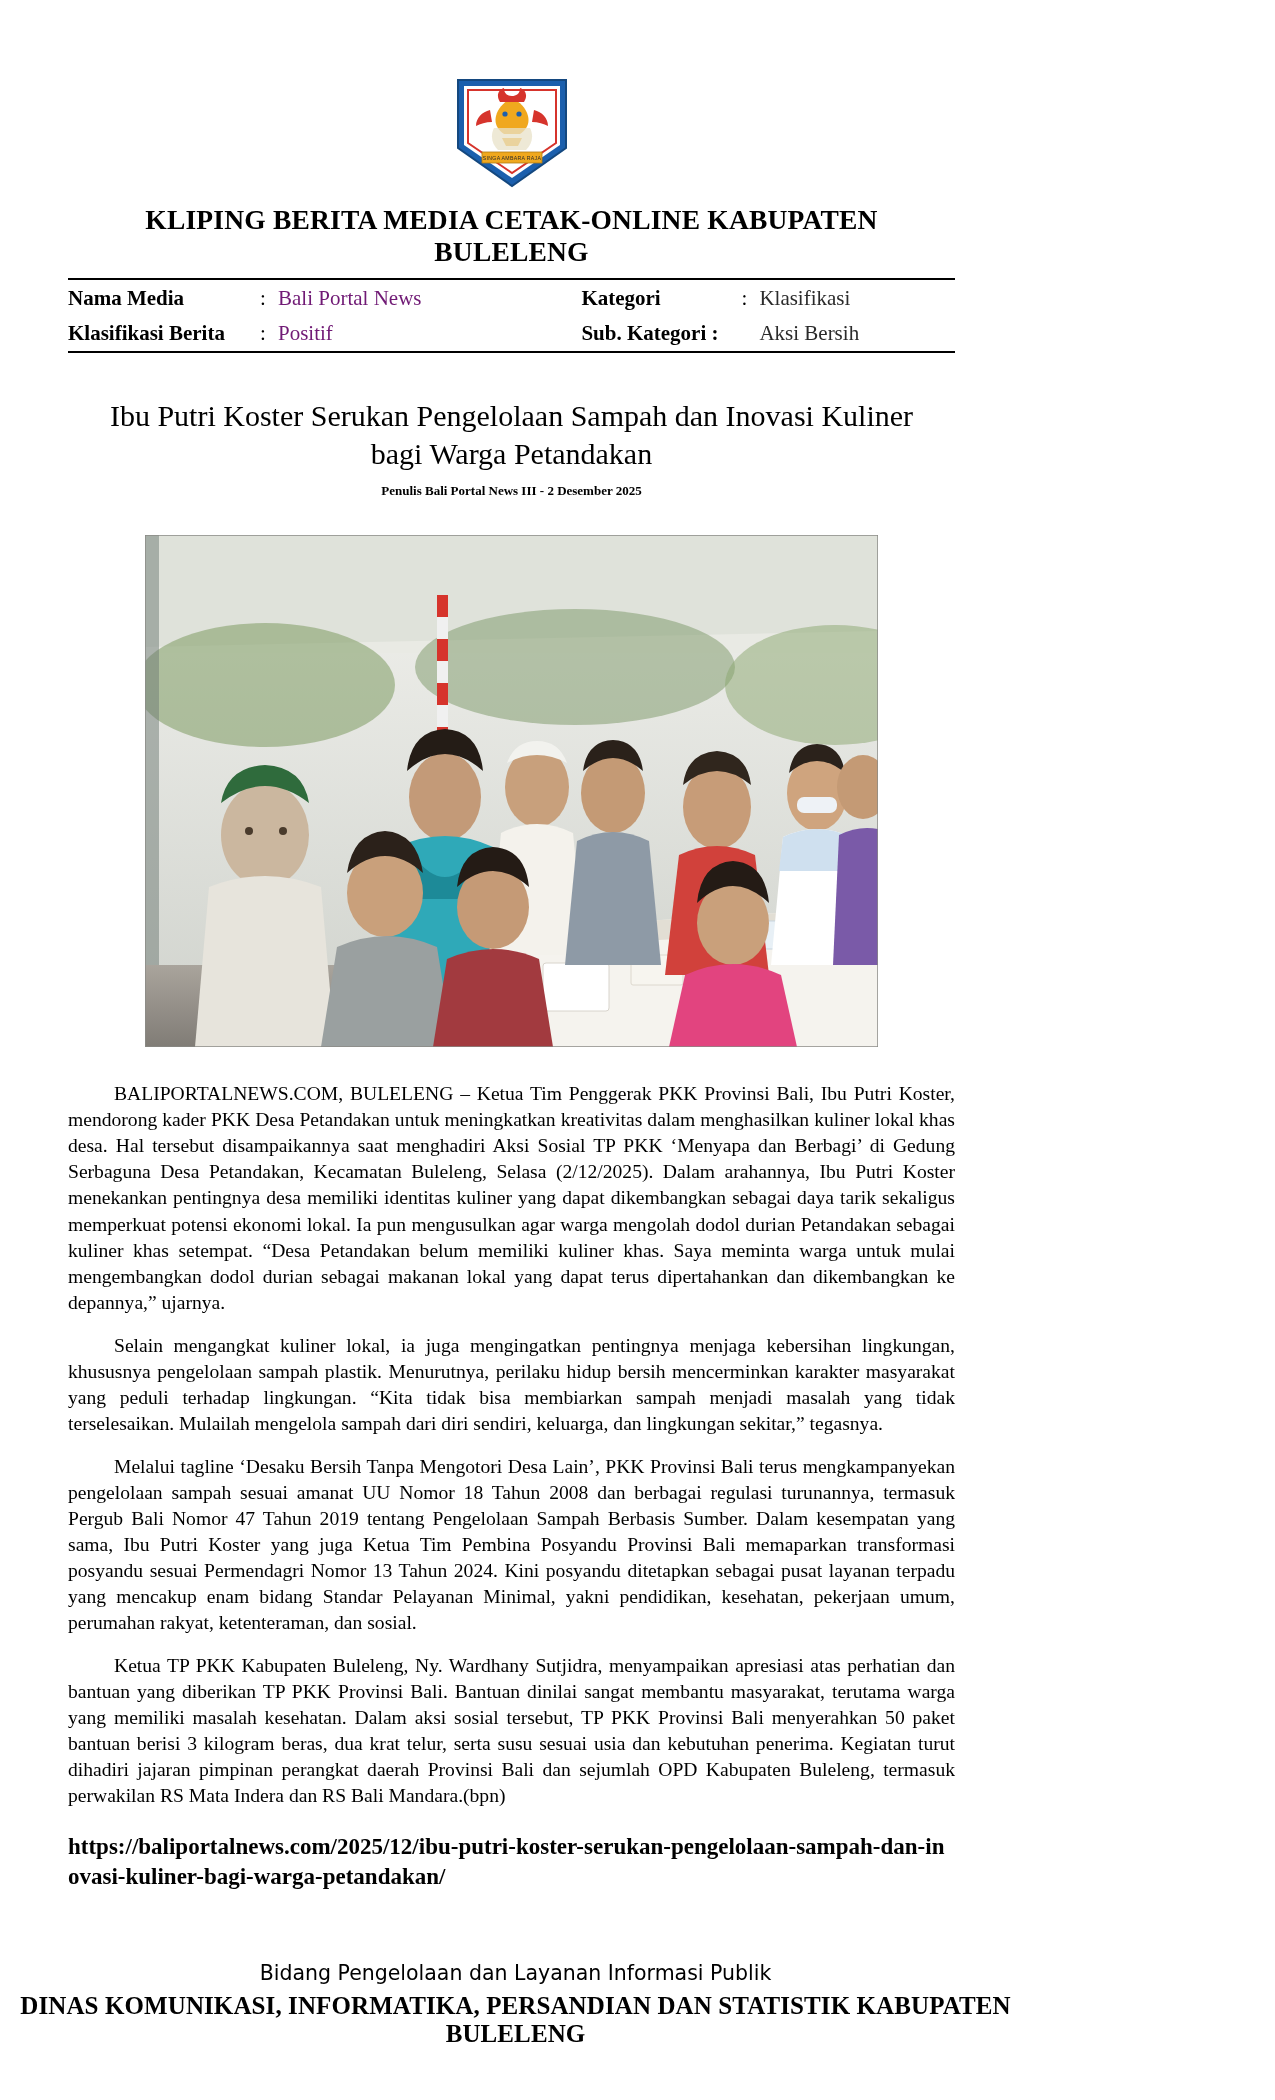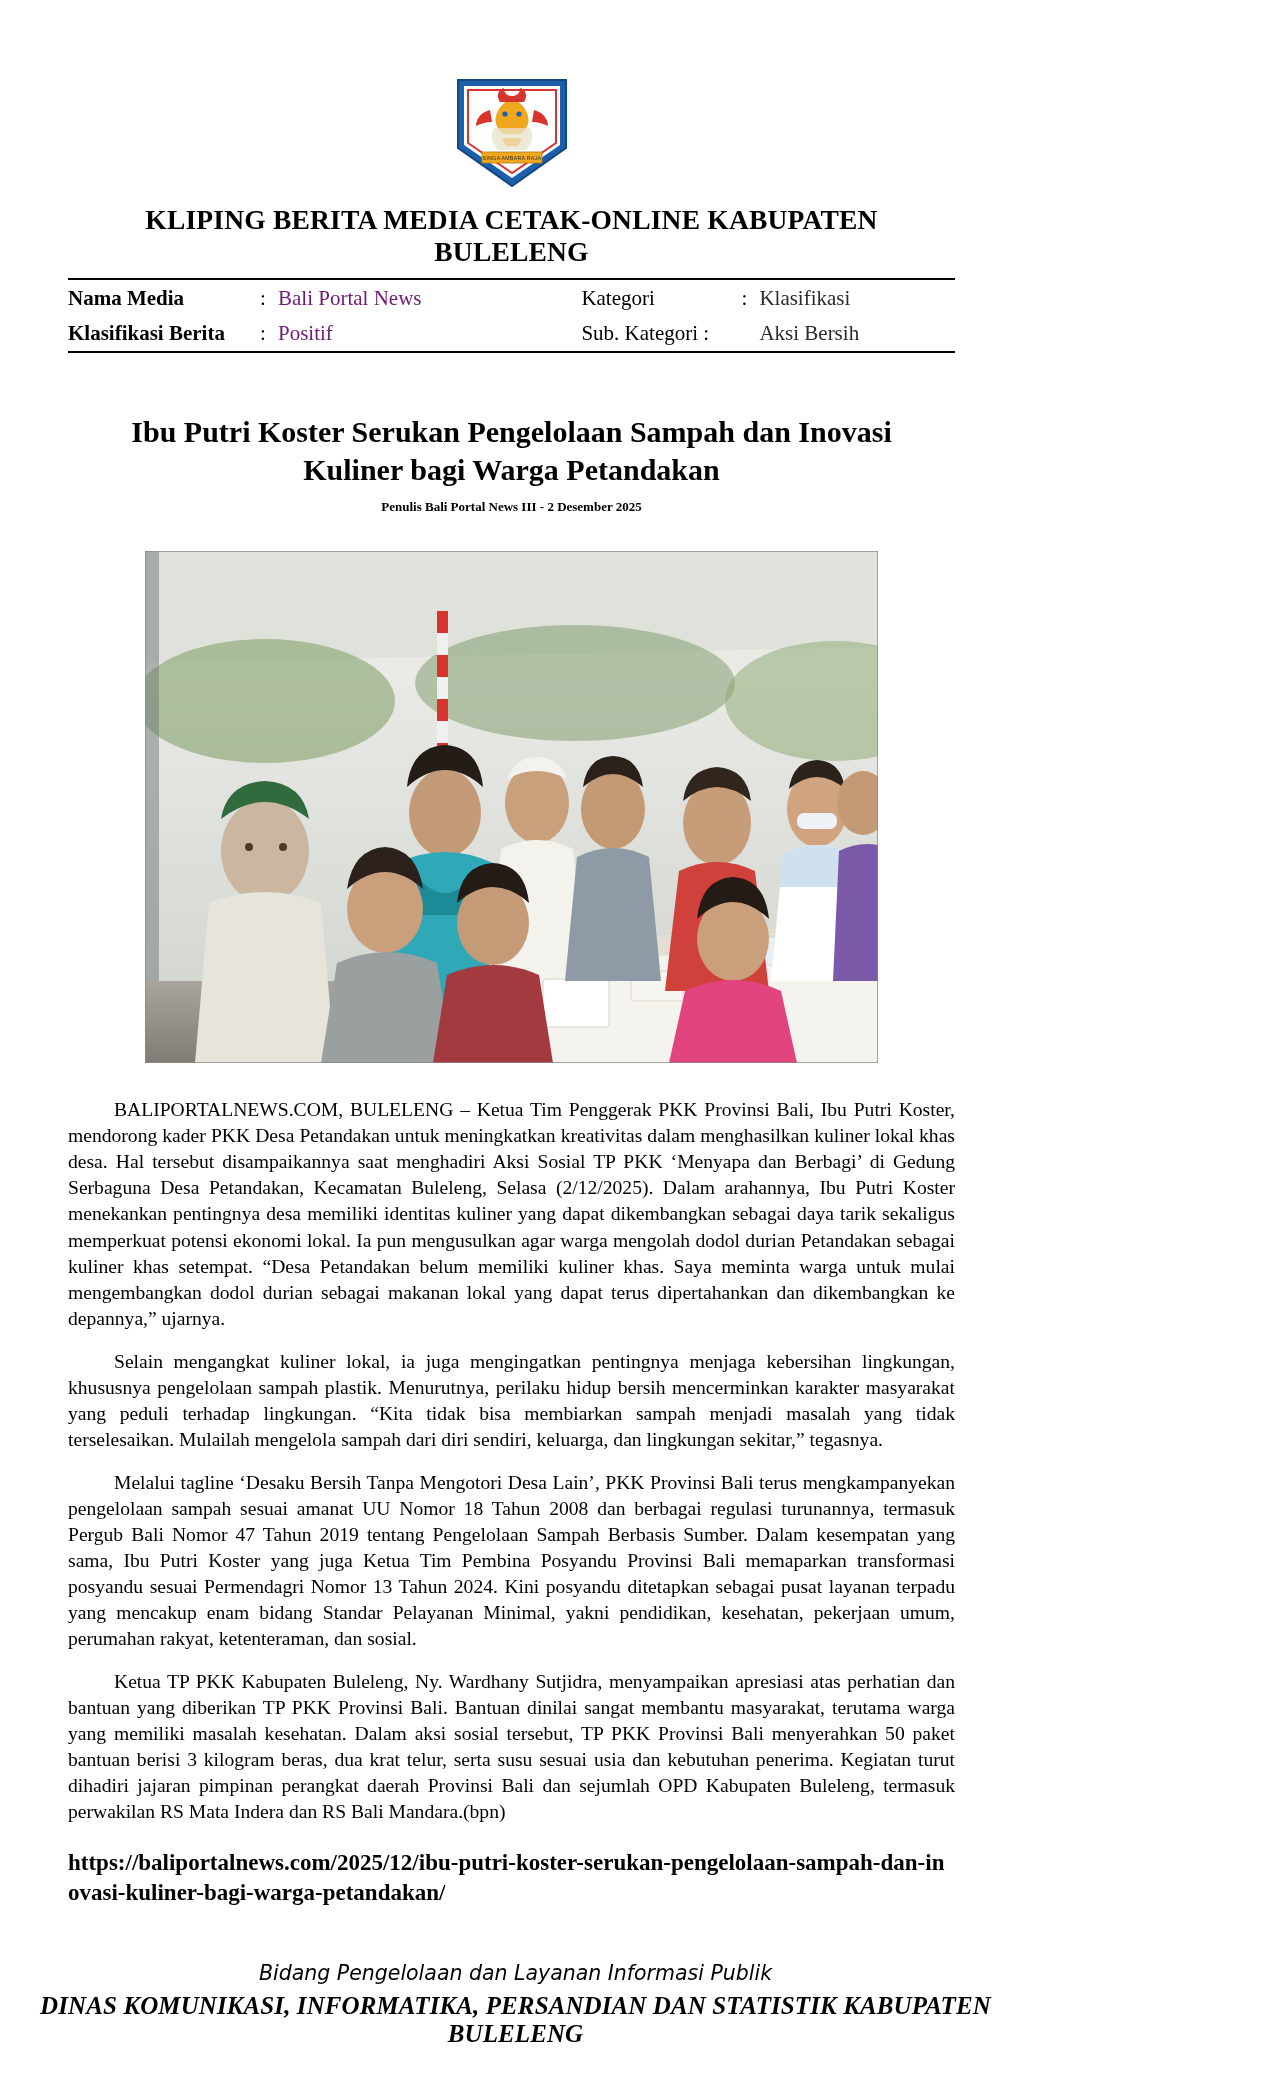--- a/index.html
+++ b/index.html
@@ -67,34 +67,34 @@
     font-family: "Liberation Serif", serif;
     width: 192px;
     white-space: nowrap;
   }
   .meta .colon { width: 18px; }
   .meta .val {
     font-family: "Liberation Serif", serif;
     color: #701a75;
   }
   .meta .lbl2 {
-    font-weight: normal;
+    font-weight: bold;
     width: 160px;
     white-space: nowrap;
     padding-left: 22px;
   }
   .meta .val2 { color: #2b2b2b; }
 
   
   .headline {
     text-align: center;
-    font-weight: bold;
+    font-weight: normal;
     font-size: 30px;
     line-height: 1.28;
-    margin: 60px 18px 0 18px;
+    margin: 44px 18px 0 18px;
   }
   .byline {
     text-align: center;
     font-weight: bold;
     font-size: 13px;
     margin-top: 10px;
   }
 
   
   .photo-wrap {
@@ -129,21 +129,20 @@
     word-break: break-all;
   }
 
   
   .footer {
     position: absolute;
     left: 8px;
     right: 0;
     bottom: 52px;
     text-align: center;
-    font-style: italic;
   }
   .footer .line1 {
     font-family: "DejaVu Sans", sans-serif;
     font-size: 20.5px;
     margin-bottom: 7px;
   }
   .footer .line2 {
     font-weight: bold;
     font-size: 25px;
     letter-spacing: 0.1px;

